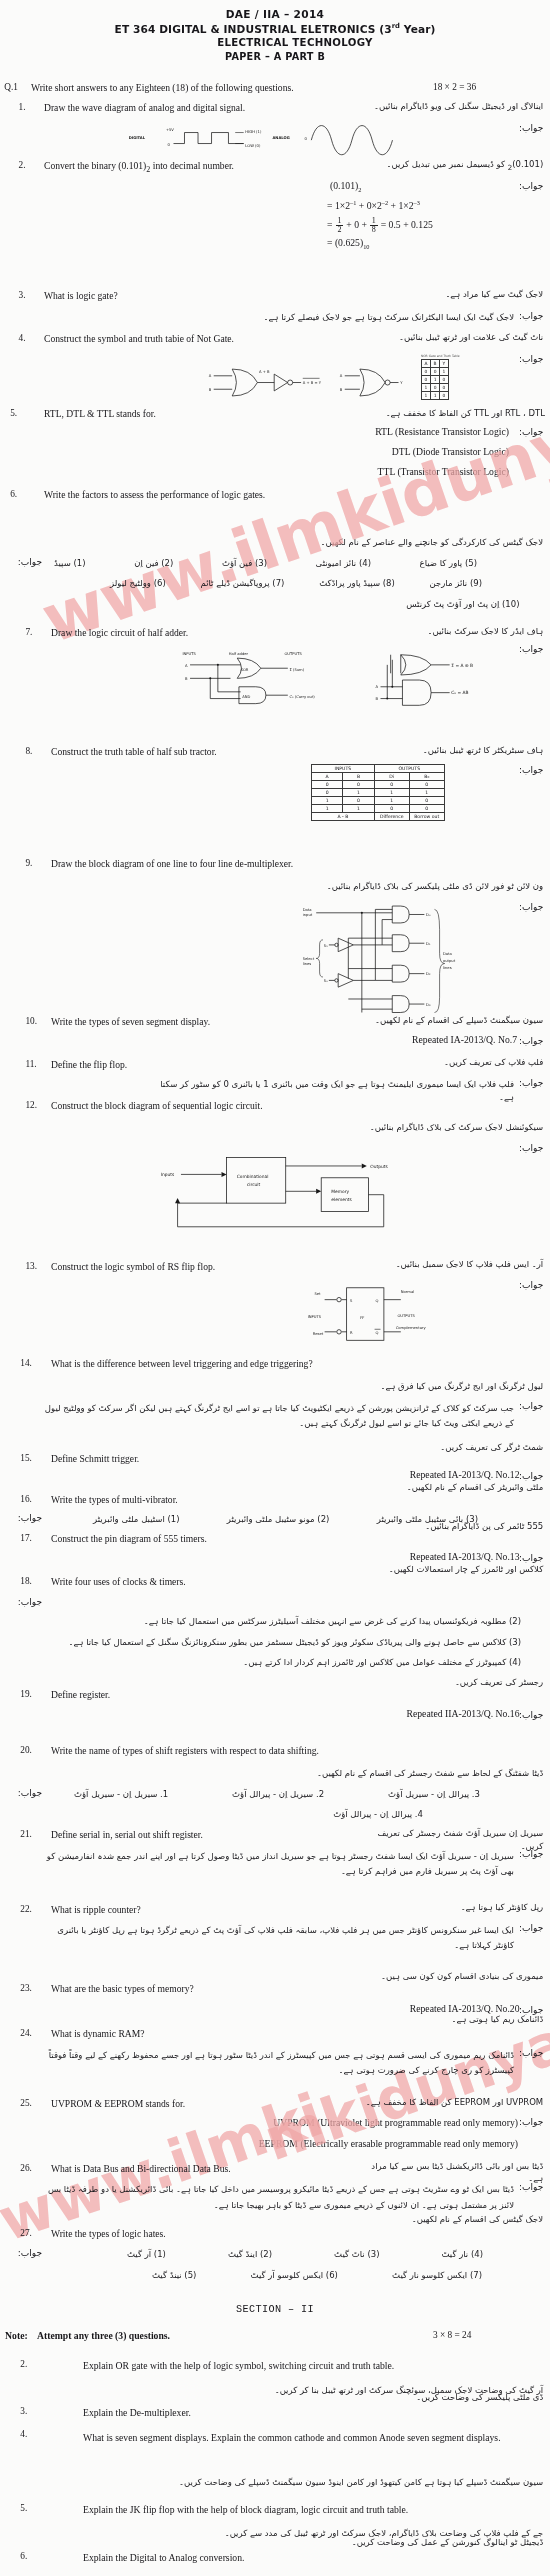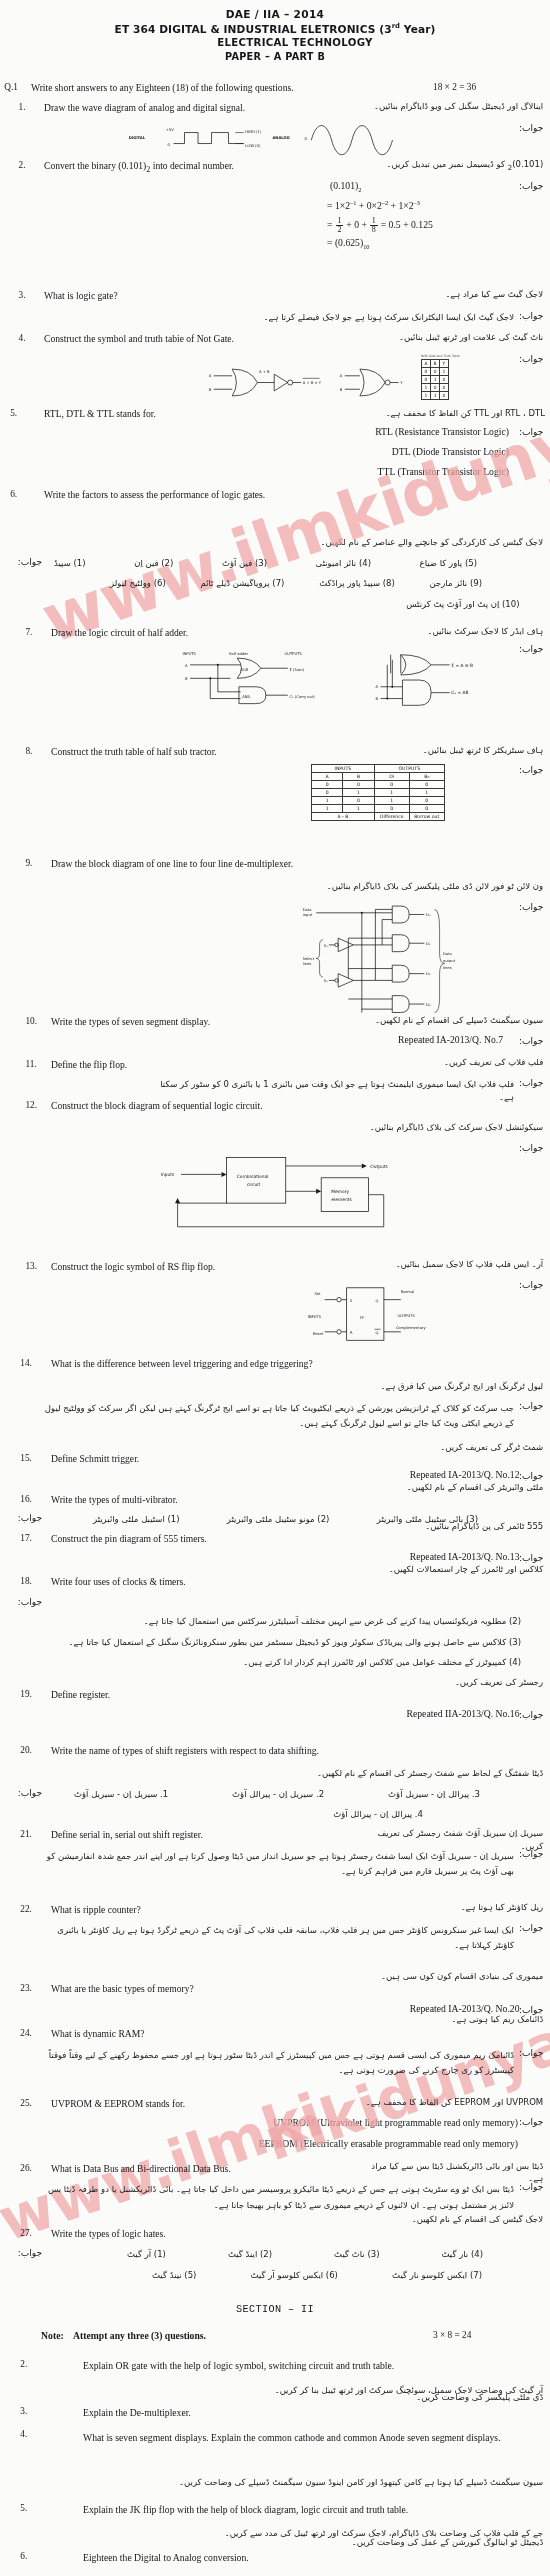--- a/index.html
+++ b/index.html
@@ -113,21 +113,20 @@
     text-align: center;
     font-family: Liberation Mono, monospace;
     font-size: 10.2px;
     letter-spacing: 0.4px;
   }
   .note {
     position: absolute;
     font-family: "Liberation Serif", serif;
     font-size: 9.7px;
     font-weight: bold;
-    margin-left: 36px;
   }
   
   .fig { position: absolute; z-index: 9; }
   .fig svg { display: block; }
   .ftxt { font-family: "DejaVu Sans", sans-serif; font-size: 4.4px; fill: #1a1a1a; }
   .ftxt2 { font-family: "DejaVu Sans", sans-serif; font-size: 5.2px; fill: #1a1a1a; }
   .fline { stroke: #1a1a1a; stroke-width: .9; fill: none; }
   .fthin { stroke: #1a1a1a; stroke-width: .7; fill: none; }
   table.tt {
     border-collapse: collapse;
@@ -455,21 +454,21 @@
     </svg>
   </div>
 
   <div class="row" style="top:1016px">
     <span class="qnum" style="left:25.4px">10.</span>
     <span class="qen" style="left:51px">Write the types of seven segment display.</span>
     <span class="ur" style="right:6.8px; top:-1.7px; width:195px">سیون سیگمنٹ ڈسپلے کی اقسام کے نام لکھیں۔</span>
   </div>
   <div class="row" style="top:1036px">
     <span class="ans-label" style="right:6.8px">جواب:</span>
-    <span class="ans-en" style="right:47px; top:-1.7px">Repeated IA-2013/Q. No.7</span>
+    <span class="ans-en" style="right:33px; top:-1.7px">Repeated IA-2013/Q. No.7</span>
   </div>
 
   <div class="row" style="top:1059px">
     <span class="qnum" style="left:25.4px">11.</span>
     <span class="qen" style="left:51px">Define the flip flop.</span>
     <span class="ur" style="right:6.8px; top:-3.4px; width:195px">فلپ فلاپ کی تعریف کریں۔</span>
   </div>
   <div class="row" style="top:1078px">
     <span class="ans-label" style="right:6.8px">جواب:</span>
     <span class="ur" style="right:36px; top:0; width:364px">فلپ فلاپ ایک ایسا میموری ایلیمنٹ ہوتا ہے جو ایک وقت میں بائنری 1 یا بائنری 0 کو سٹور کر سکتا ہے۔</span>
@@ -722,18 +721,18 @@
   <div class="ur" style="right:6.8px; top:2476px; width:372px">سیون سیگمنٹ ڈسپلے کیا ہوتا ہے کامن کیتھوڈ اور کامن اینوڈ سیون سیگمنٹ ڈسپلے کی وضاحت کریں۔</div>
 
   <div class="row" style="top:2503px">
     <span class="qnum" style="left:20.3px">5.</span>
     <span class="qen" style="left:83px; font-size:9.7px">Explain the JK flip flop with the help of block diagram, logic circuit and truth table.</span>
   </div>
   <div class="ur" style="right:6.8px; top:2527px; width:356px">جے کے فلپ فلاپ کی وضاحت بلاک ڈایاگرام، لاجک سرکٹ اور ٹرتھ ٹیبل کی مدد سے کریں۔</div>
 
   <div class="row" style="top:2551px">
     <span class="qnum" style="left:20.3px">6.</span>
-    <span class="qen" style="left:83px; font-size:9.7px">Eighteen the Digital to Analog conversion.</span>
+    <span class="qen" style="left:83px; font-size:9.7px">Explain the Digital to Analog conversion.</span>
     <span class="ur" style="right:6.8px; top:-15.2px; width:254px">ڈیجیٹل ٹو اینالوگ کنورشن کے عمل کی وضاحت کریں۔</span>
   </div>
 
 </div>
 
 
 </body></html>

